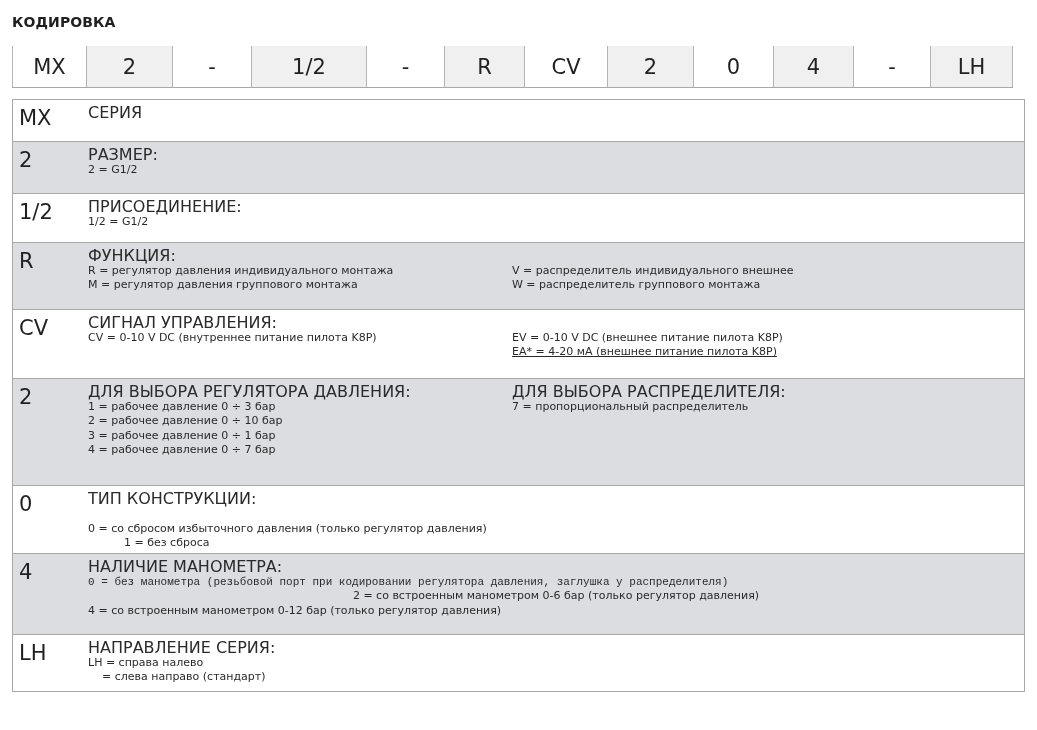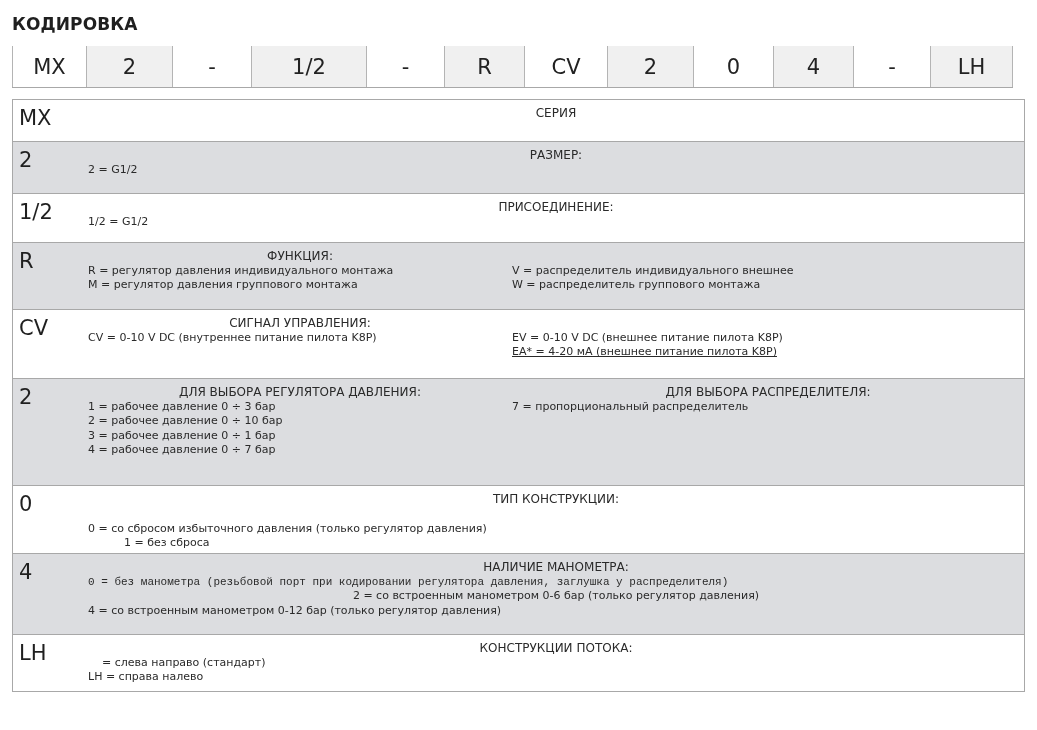--- a/index.html
+++ b/index.html
@@ -3,21 +3,21 @@
 <meta charset="utf-8">
 <style>
   html, body { margin: 0; padding: 0; background: #ffffff; }
   body {
     width: 1037px; height: 730px; position: relative; overflow: hidden;
     font-family: "DejaVu Sans", sans-serif; color: #222222;
   }
   .page-title {
     position: absolute; left: 12px; top: 14px;
     font-family: "DejaVu Sans", sans-serif;
-    font-size: 17px; font-weight: bold; color: #1f1f1f; letter-spacing: 0.1px;
+    font-size: 14px; font-weight: bold; color: #1f1f1f; letter-spacing: 0.1px;
   }
   
   .code-strip {
     position: absolute; left: 12px; top: 46px; height: 41px;
     display: flex; border-bottom: 1px solid #a8a8a8;
   }
   .code-cell {
     height: 41px; display: flex; align-items: center; justify-content: center;
     border-left: 1px solid #b4b4b4;
     font-family: "DejaVu Sans", sans-serif; font-size: 21px; color: #222222;
@@ -41,21 +41,21 @@
     font-family: "DejaVu Sans", sans-serif; font-size: 21px; color: #1f1f1f;
     line-height: 24px; padding-top: 6px;
   }
   .row-body {
     flex: 1; display: flex; padding-top: 6px; padding-bottom: 5px;
     font-family: "DejaVu Sans", sans-serif; font-size: 11px; line-height: 14.5px;
     color: #2a2a2a;
   }
   .col-left { width: 424px; flex: none; }
   .col-right { flex: 1; }
-  .heading { font-size: 12px; text-transform: none; color: #2a2a2a; text-align: center; }
+  .heading { font-size: 16px; text-transform: none; color: #2a2a2a; }
   .line { white-space: nowrap; }
 </style>
 </head>
 <body>
 
 <div class="page-title">КОДИРОВКА</div>
 
 <div class="code-strip" id="code-strip">
     <div class="code-cell" style="width: 74px;">MX</div>
     <div class="code-cell shaded" style="width: 86px;">2</div>
@@ -161,19 +161,19 @@
           <div class="line" style="white-space: pre; font-family: Liberation Mono, monospace;">0 = без манометра (резьбовой порт при кодировании регулятора давления, заглушка у распределителя)</div>
           <div class="line" style="white-space: pre; text-align: center;">2 = со встроенным манометром 0-6 бар (только регулятор давления)</div>
           <div class="line" style="white-space: pre;">4 = со встроенным манометром 0-12 бар (только регулятор давления)</div>
         </div>
       </div>
     </div>
     <div class="row" style="height: 57px;">
       <div class="row-code">LH</div>
       <div class="row-body">
         <div class="col-right">
-          <div class="heading line" style="min-height: 14.5px;">КОНСТРУКЦИИ ПОТОКА:</div>
+          <div class="heading line" style="min-height: 14.5px;">НАПРАВЛЕНИЕ СЕРИЯ:</div>
+          <div class="line" style="white-space: pre;">LH = справа налево</div>
           <div class="line" style="white-space: pre;">    = слева направо (стандарт)</div>
-          <div class="line" style="white-space: pre;">LH = справа налево</div>
         </div>
       </div>
     </div>
   </div>
 
 </body></html>

